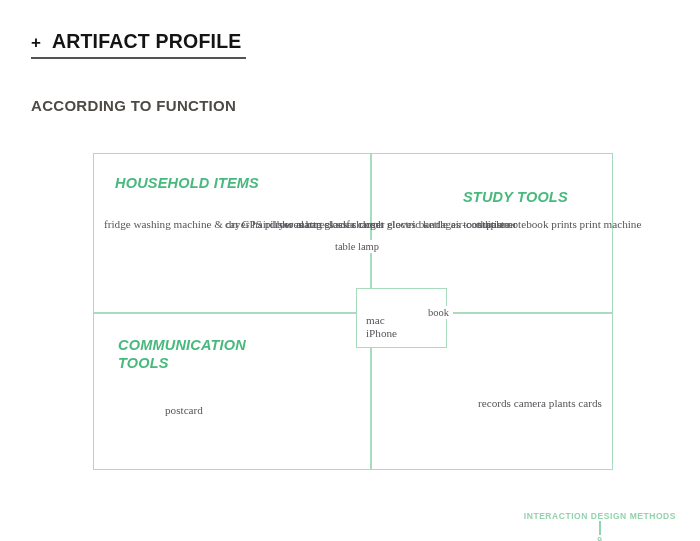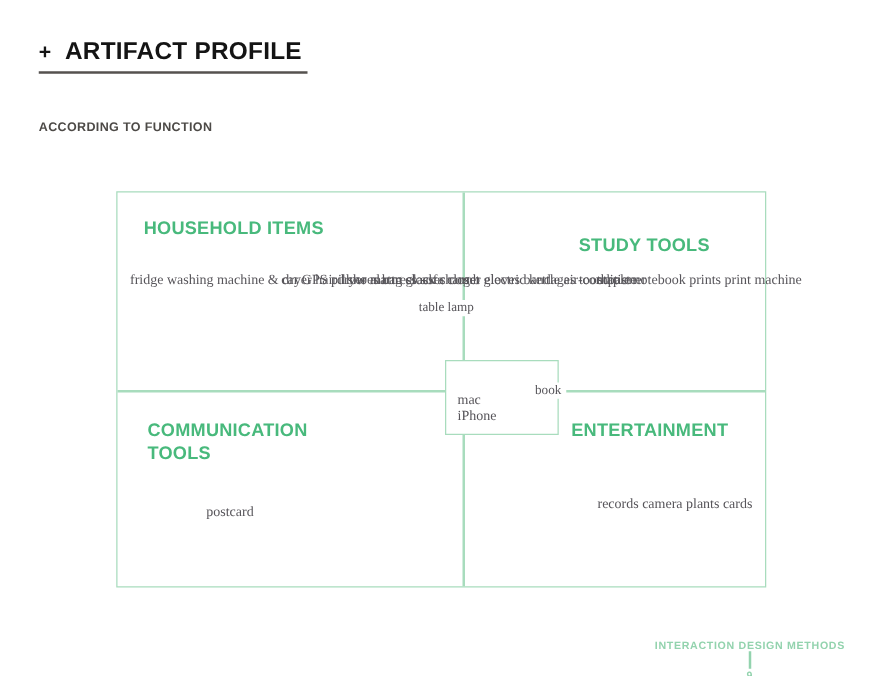--- a/index.html
+++ b/index.html
@@ -37,21 +37,21 @@
     font-size: 19.5px;
     font-weight: bold;
     letter-spacing: 0.2px;
     color: #141414;
     line-height: 1;
   }
   #subtitle {
     position: absolute;
     left: 31px;
     top: 97px;
-    font-size: 10px;
+    font-size: 15px;
     font-weight: bold;
     letter-spacing: 0.3px;
     color: #4d4a47;
   }
 
   
   #matrix {
     position: absolute;
     left: 93px;
     top: 153px;
@@ -78,20 +78,21 @@
   }
 
   
   .q-heading {
     position: absolute;
     font-size: 14.5px;
     font-weight: bold;
     letter-spacing: 0.2px;
     color: #48b97c;
     line-height: 1.25;
+    font-style: italic;
   }
   #heading-household  { left: 21px;  top: 20px; }
   #heading-study      { left: 369px; top: 20px; margin-top: 14px; }
   #heading-comm       { left: 24px;  top: 182px; width: 150px; }
   #heading-ent        { left: 363px; top: 182px; }
 
   
   .items {
     position: absolute;
     font-family: "Liberation Serif", serif;
@@ -203,21 +204,20 @@
   <div class="q-heading" id="heading-study">STUDY TOOLS</div>
   <pre class="items" id="study-items">staple
 notebook
 prints
 print machine</pre>
 
   <div class="q-heading" id="heading-comm">COMMUNICATION
 TOOLS</div>
   <pre class="items" id="comm-items">postcard</pre>
 
-  <div class="q-heading" id="heading-ent">ENTERTAINMENT</div>
   <pre class="items" id="ent-items">records
 camera
 plants
 cards</pre>
 
   <div id="center-node">
     <pre class="node-text">mac
 iPhone</pre>
   </div>
 

